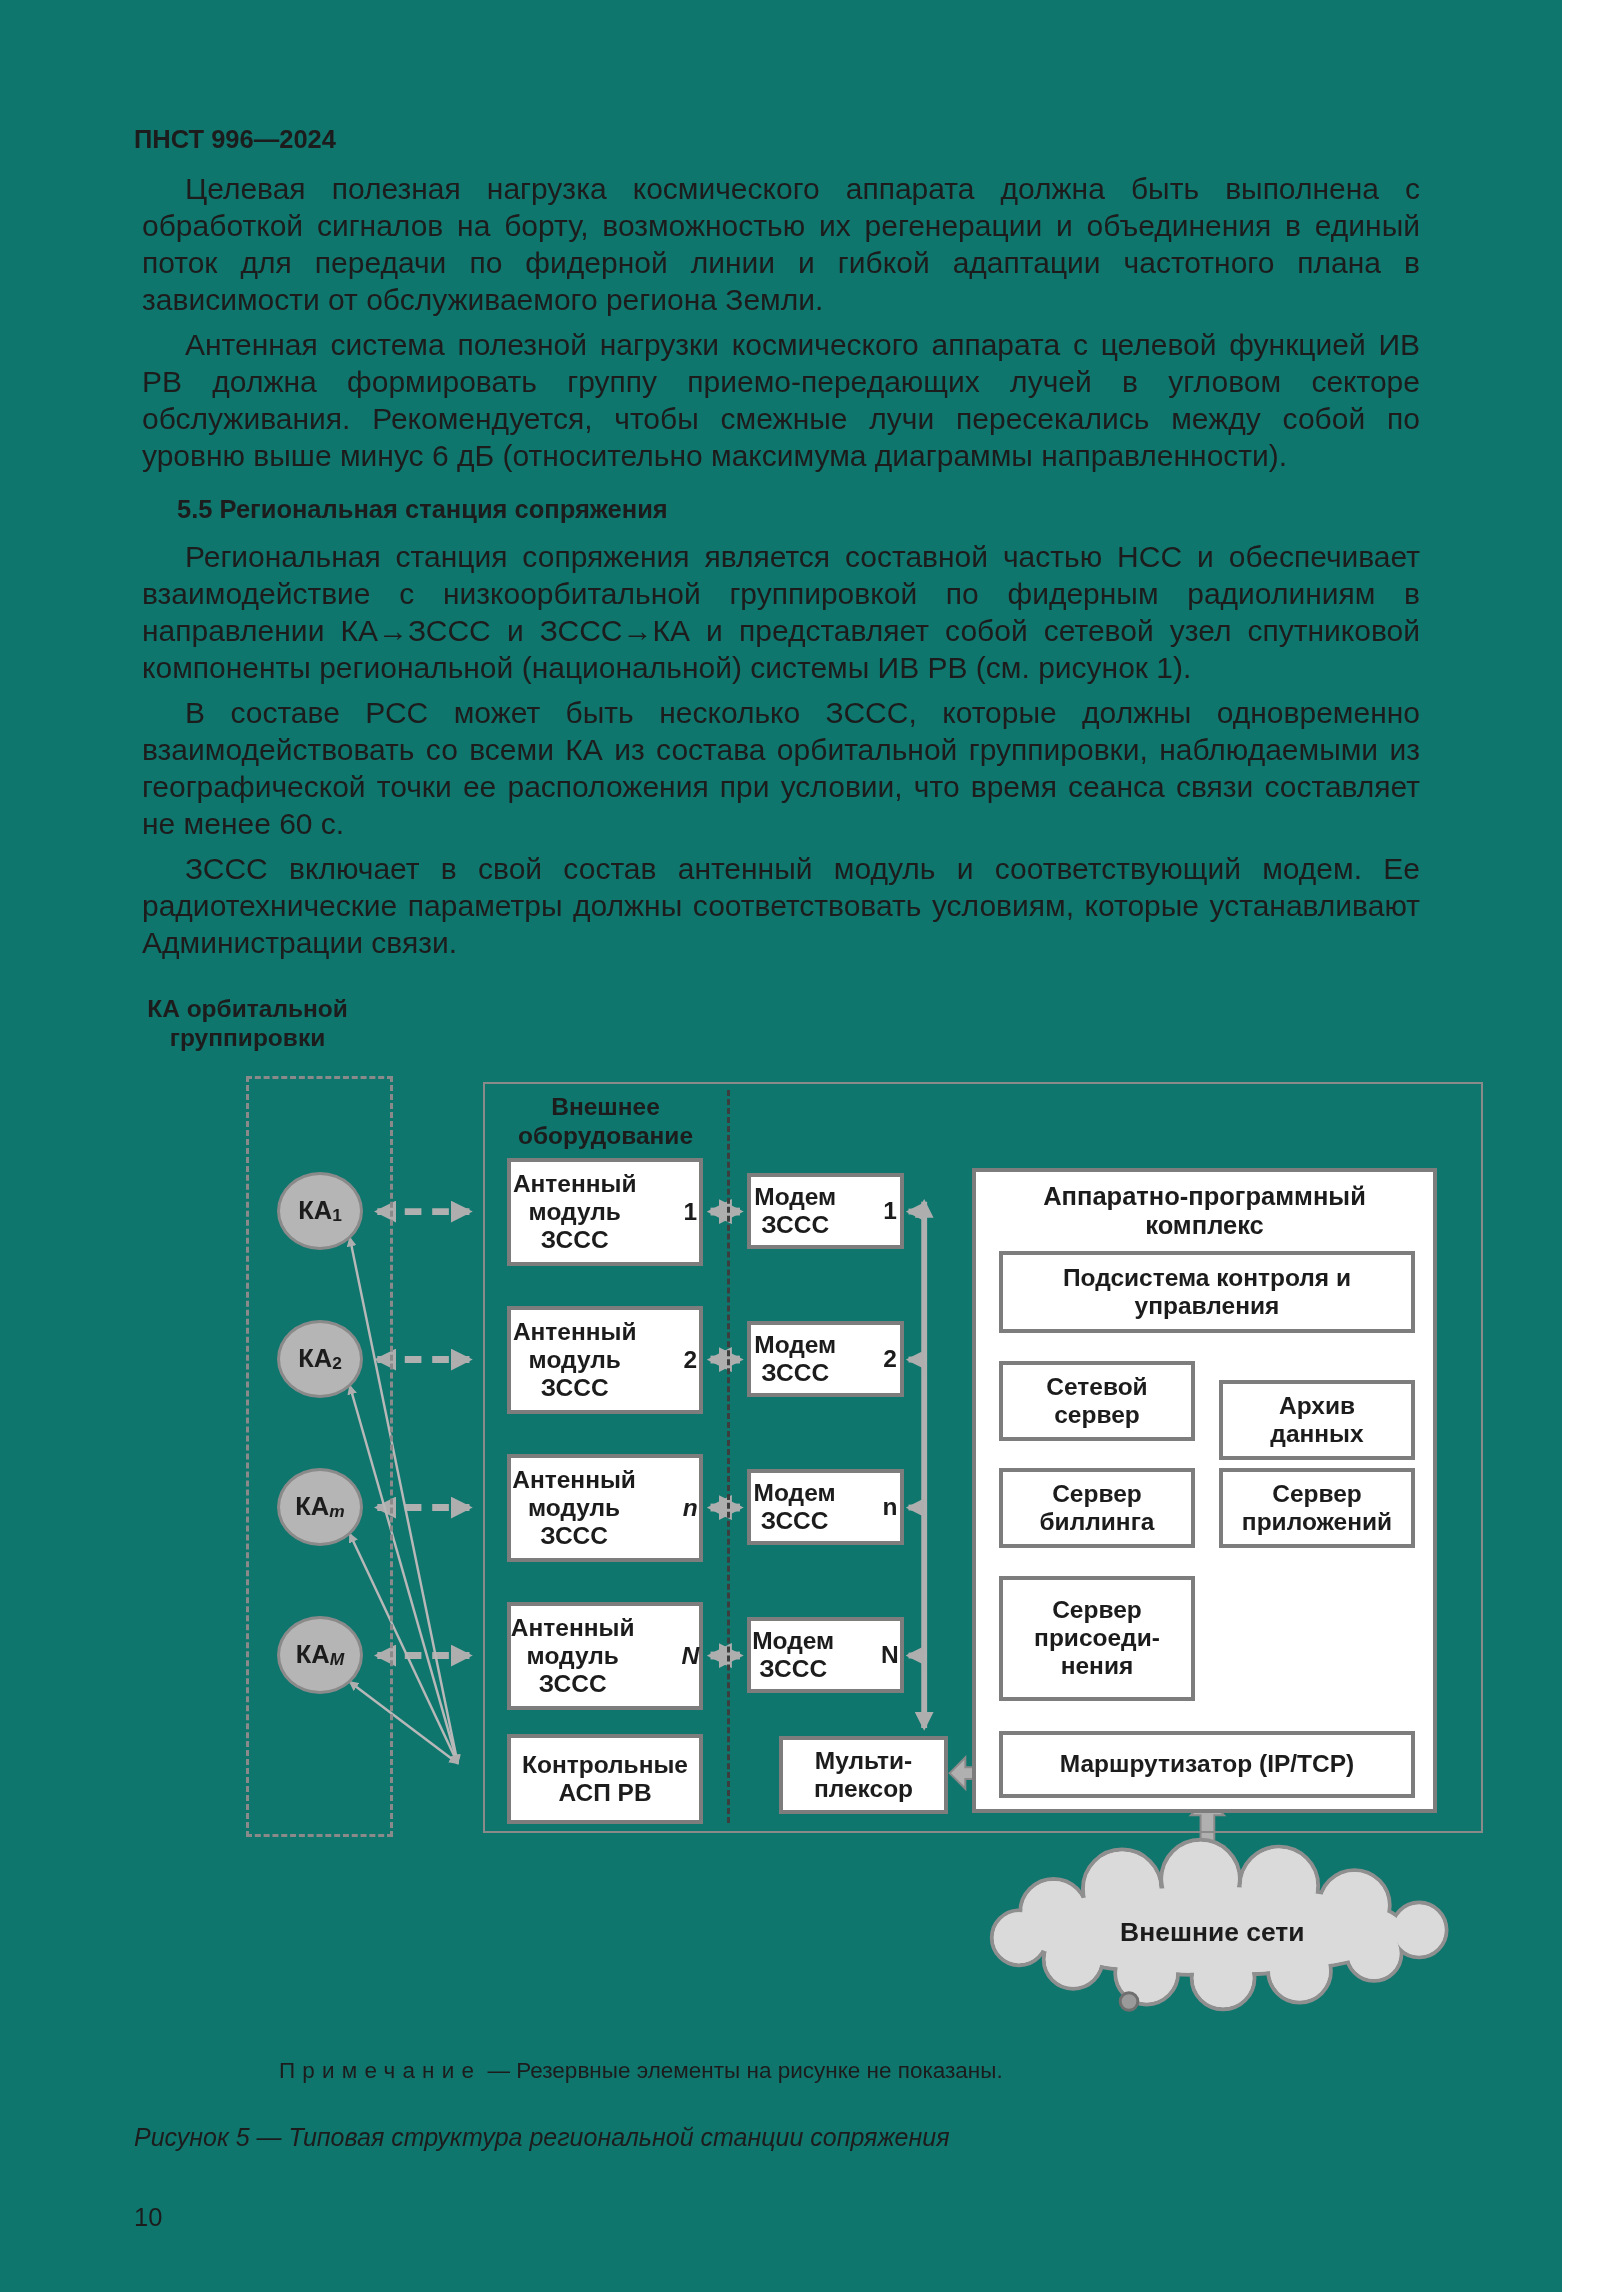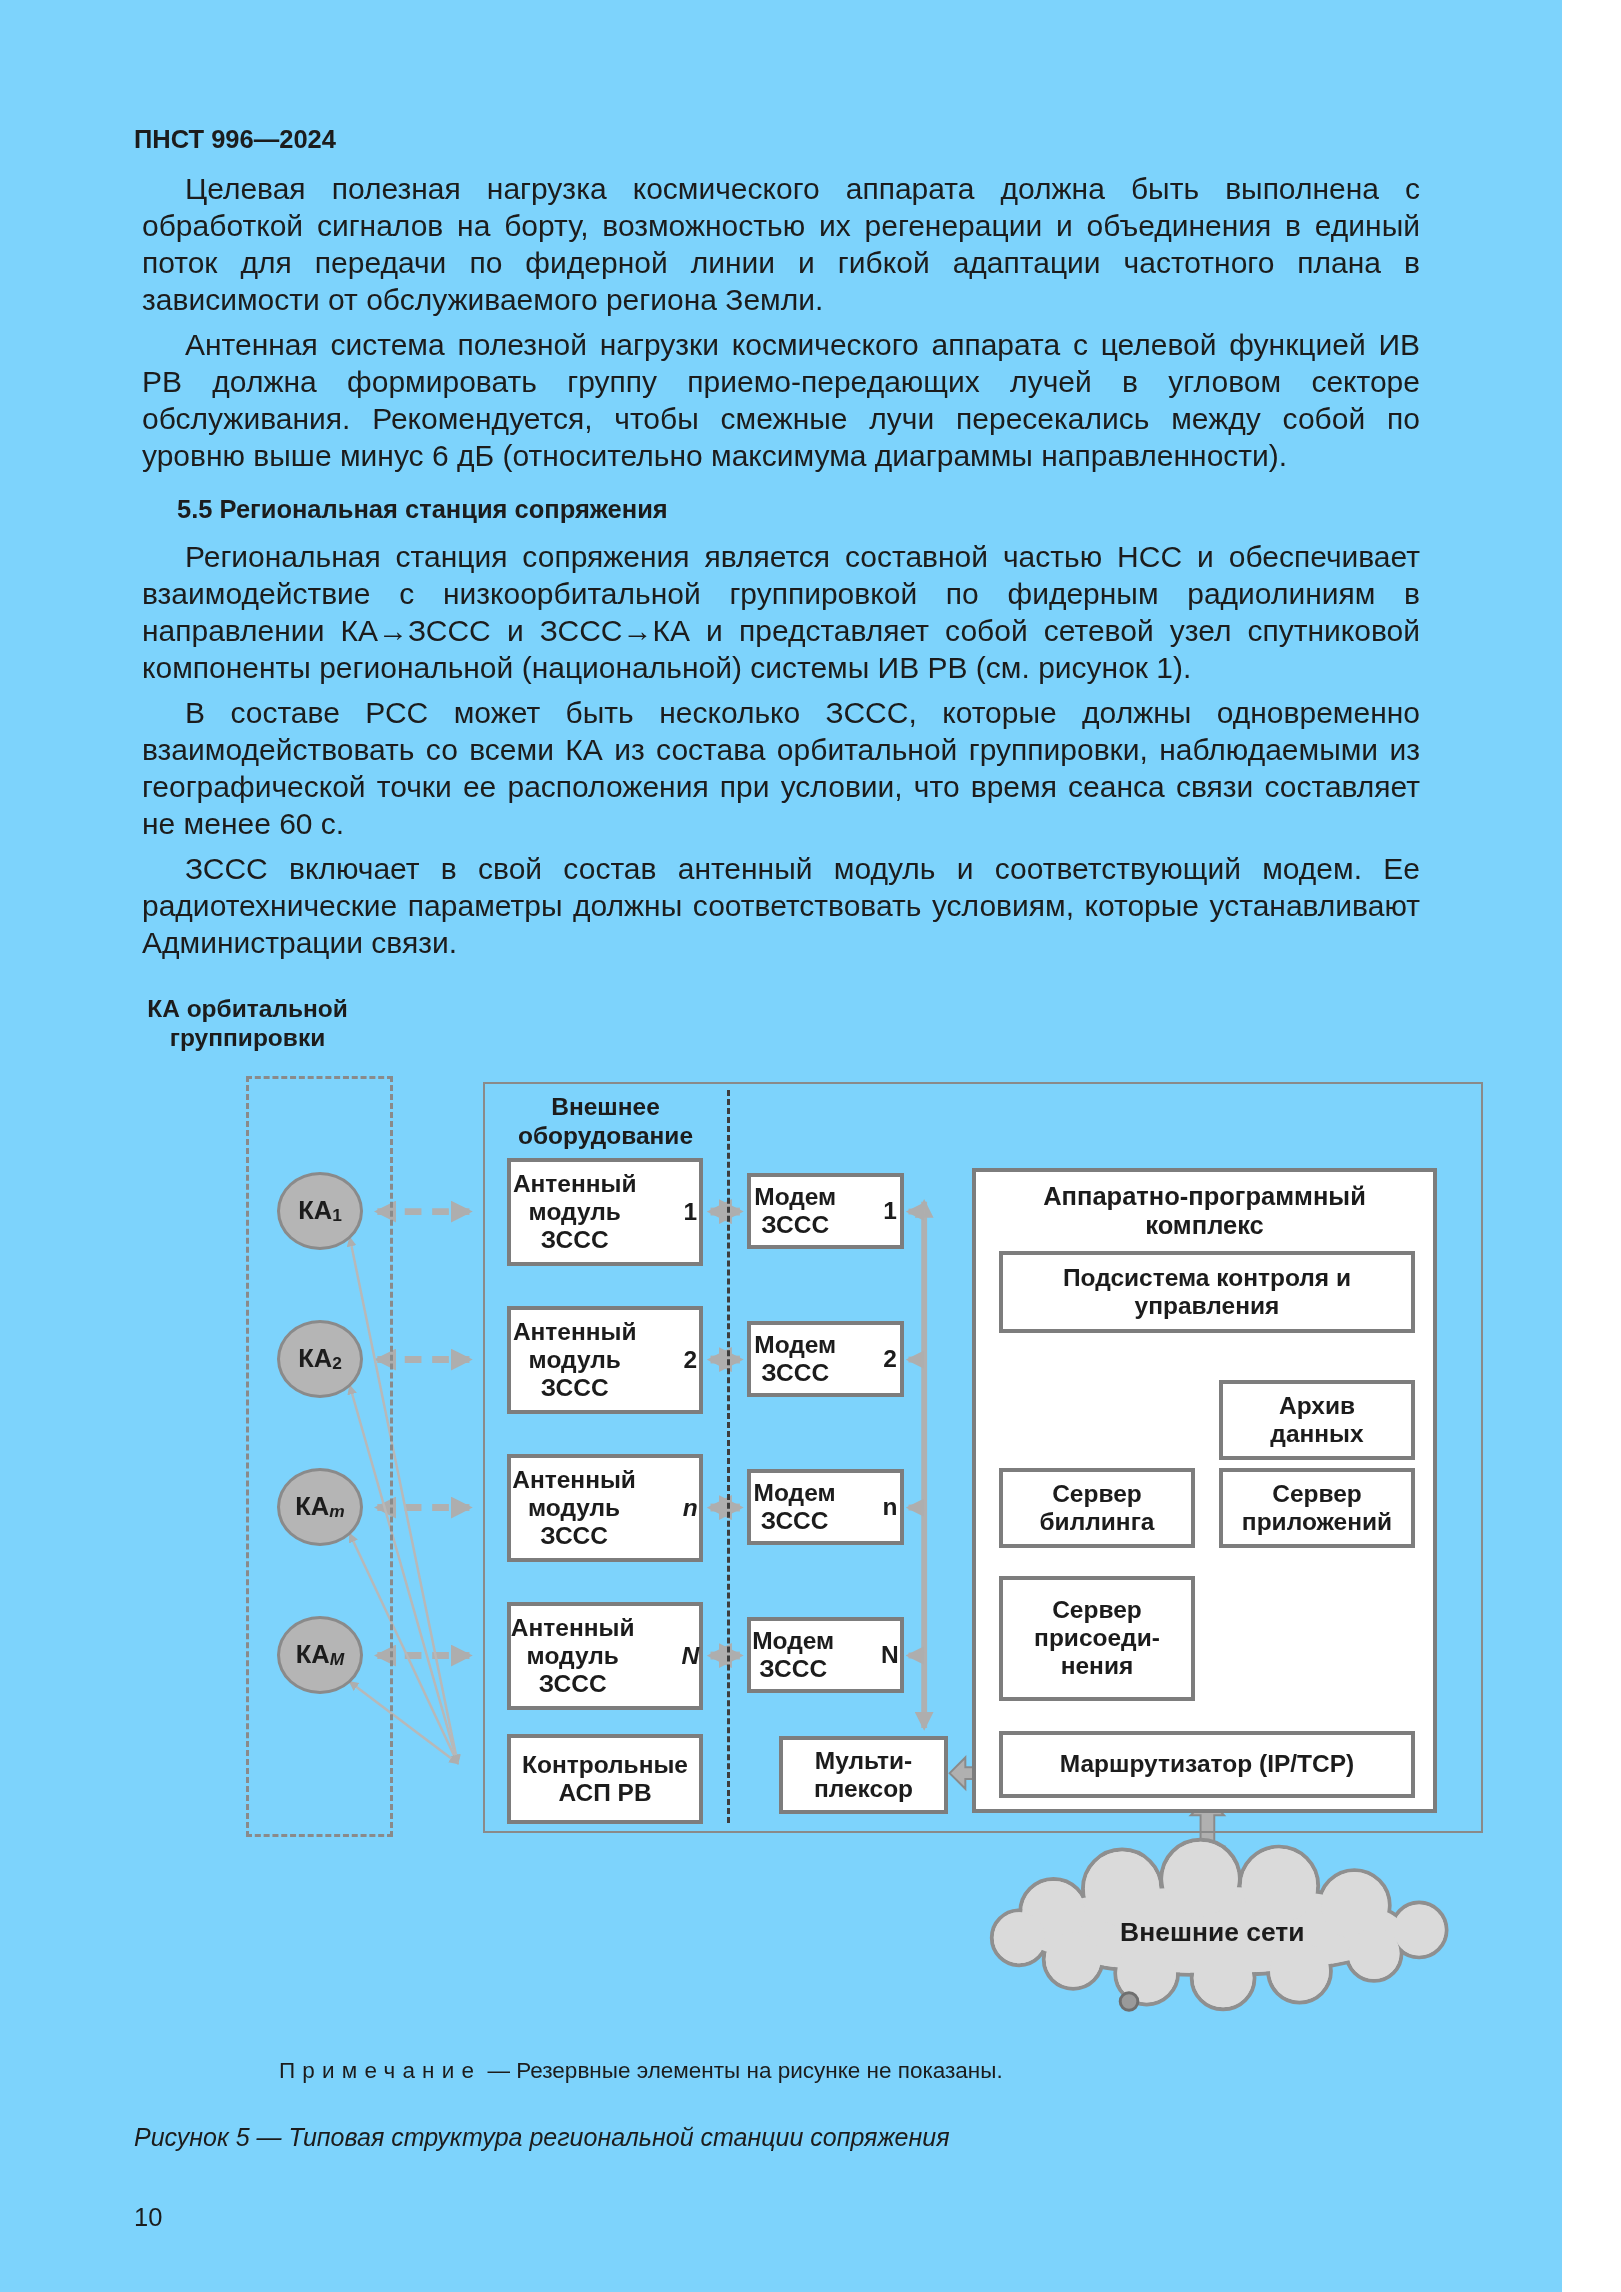--- a/index.html
+++ b/index.html
@@ -3,21 +3,21 @@
 <meta charset="utf-8">
 <style>
   html,body{margin:0;padding:0;background:#ffffff;}
   .page{
     position:relative;
     width:1562px;height:2293px;
     box-sizing:border-box;
     padding:125px 134px 0 134px;
     font-family:"Liberation Sans",sans-serif;
     color:#1c1c1c;
-    background:#7dd3fc;
+    background:#0f766e;
     overflow:hidden;
   }
   .doc-header{font-size:25.5px;font-weight:bold;margin-bottom:15.7px;}
   .body-text p{
     margin:8px;font-size:30px;line-height:37px;text-align:justify;text-indent:43px;
   }
   .section-heading{
     font-size:25.5px;font-weight:bold;margin:21.6px 0 13.7px 43px;
   }
   
@@ -241,20 +241,24 @@
       </div>
 
     <div class="apk-box" style="left:838px;top:174px;width:465px;height:645px;"></div>
     <div class="dlabel" style="left:848px;top:188px;width:445px;font-size:25.5px;">Аппаратно-программный
 комплекс</div>
 
     <div class="box" style="left:865px;top:257px;width:416px;height:82px;">
         <span class="pre">Подсистема контроля и
 управления</span>
       </div>
+    <div class="box" style="left:865px;top:367px;width:196px;height:80px;">
+        <span class="pre">Сетевой
+сервер</span>
+      </div>
     <div class="box" style="left:1085px;top:386px;width:196px;height:80px;">
         <span class="pre">Архив
 данных</span>
       </div>
     <div class="box" style="left:865px;top:474px;width:196px;height:80px;">
         <span class="pre">Сервер
 биллинга</span>
       </div>
     <div class="box" style="left:1085px;top:474px;width:196px;height:80px;">
         <span class="pre">Сервер

